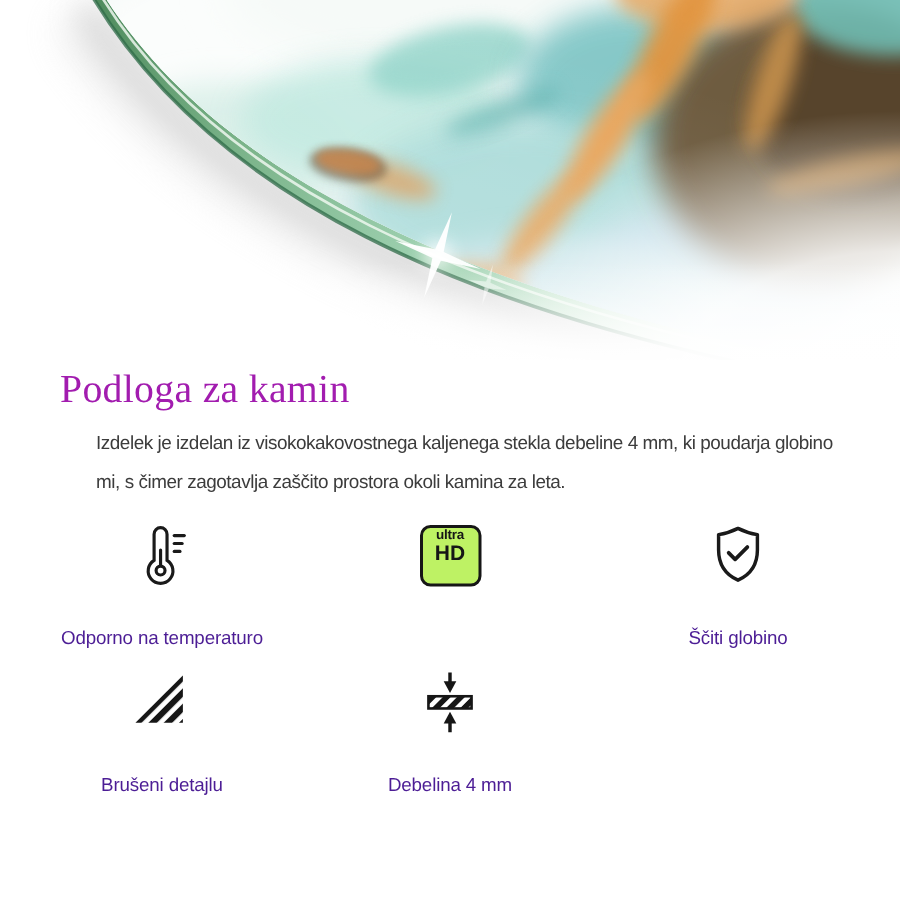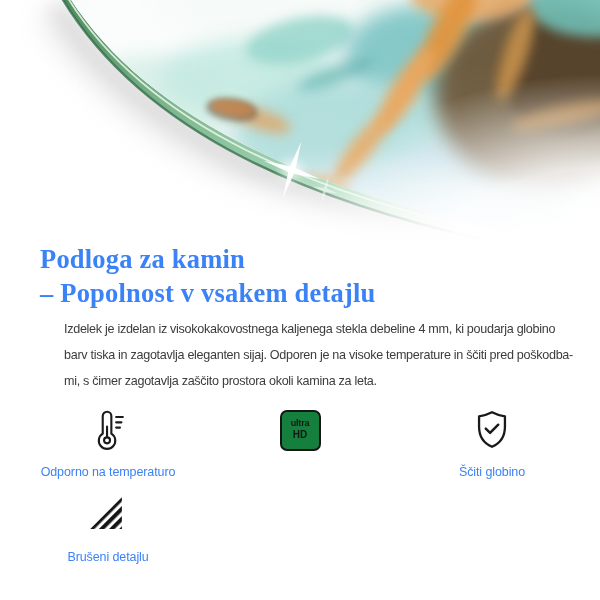--- a/index.html
+++ b/index.html
@@ -11,24 +11,24 @@
   .page{width:600px;height:600px;position:relative;background:#fff;}
 
   
   .hero{position:relative;width:600px;height:240px;overflow:hidden;}
   .hero svg{display:block;}
 
   
   h1{
     margin:2px 40px 0 40px;
     font-family:"Liberation Serif","DejaVu Serif",serif;
-    font-weight:700;
+    font-weight:400;
     font-size:26.5px;
     line-height:34px;
-    color:#3b82f6;
+    color:#a21caf;
     letter-spacing:.2px;
   }
   h1 span{display:block;}
 
   
   .desc{
     margin:6px 40px 0 40px;
     font-size:12.6px;
     line-height:26px;
     color:#3c3c3c;
@@ -40,34 +40,34 @@
   .features{
     display:grid;
     grid-template-columns:1fr 1fr 1fr;
     row-gap:12px;
     margin-top:12px;
     padding:0 12px;
   }
   .feature{display:flex;flex-direction:column;align-items:center;}
   .icon-box{height:48px;display:flex;align-items:center;justify-content:center;}
   .f-label{
-    margin-top:11px;
+    margin-top:24px;
     font-size:12.5px;
-    color:#3b82f6;
+    color:#4c1d95;
     letter-spacing:-.1px;
     text-align:center;
   }
   .uhd{
     width:37px;height:37px;
     border:2.6px solid #161616;border-radius:7px;
-    display:flex;flex-direction:column;align-items:center;justify-content:center;
-    font-weight:700;color:#161616;background:#15803d;
+    display:flex;flex-direction:column;align-items:center;justify-content:flex-start;
+    font-weight:700;color:#161616;background:#bef264;
   }
   .uhd .t{font-size:9px;line-height:9px;letter-spacing:-.2px;}
-  .uhd .b{font-size:10px;line-height:14px;font-weight:800;}
+  .uhd .b{font-size:14px;line-height:14px;font-weight:800;}
 </style>
 </head>
 <body>
 
 <div class="page">
 
   <div class="hero">
     <svg width="600" height="250" viewBox="0 0 600 250">
       <defs>
         <clipPath id="discClip">
@@ -155,26 +155,24 @@
         <path d="M325,176 L326.5,188 L338,190 L326.5,192 L325,204 L323.5,192 L312,190 L323.5,188 Z" fill="#ffffff" opacity="0.5" transform="rotate(15 325 190)"></path>
       </g>
 
       <rect x="250" y="30" width="350" height="220" fill="url(#fadeC)"></rect>
       <rect x="0" y="0" width="600" height="250" fill="url(#fadeB)"></rect>
     </svg>
   </div>
 
   <h1>
     <span>Podloga za kamin</span>
-    <span>– Popolnost v vsakem detajlu</span>
   </h1>
 
   <p class="desc">
     <span>Izdelek je izdelan iz visokokakovostnega kaljenega stekla debeline 4 mm, ki poudarja globino</span>
-    <span>barv tiska in zagotavlja eleganten sijaj. Odporen je na visoke temperature in ščiti pred poškodba-</span>
     <span>mi, s čimer zagotavlja zaščito prostora okoli kamina za leta.</span>
   </p>
 
   <div class="features">
 
     <div class="feature">
       <div class="icon-box">
         <svg width="46" height="46" viewBox="0 0 48 48" fill="none" stroke="#1a1a1a" stroke-width="2.2" stroke-linecap="round">
           <path d="M18.5,9.5 a4.5,4.5 0 0 1 9,0 V27.8 a8.6,8.6 0 1 1 -9,0 Z"></path>
           <line x1="23" y1="20.5" x2="23" y2="30.5"></line>
@@ -214,15 +212,32 @@
             <pattern id="hatchEdges" width="7.5" height="7.5" patternUnits="userSpaceOnUse" patternTransform="rotate(45)">
               <rect width="4.2" height="7.5" fill="#161616"></rect>
             </pattern>
           </defs>
           <path d="M5.5,38.5 L38.5,5.5 V38.5 Z" fill="url(#hatchEdges)"></path>
         </svg>
       </div>
       <div class="f-label">Brušeni detajlu</div>
     </div>
 
+    <div class="feature">
+      <div class="icon-box">
+        <svg width="46" height="46" viewBox="0 0 48 48">
+          <defs>
+            <pattern id="hatchBar" width="7" height="7" patternUnits="userSpaceOnUse" patternTransform="rotate(45)">
+              <rect width="3.8" height="7" fill="#161616"></rect>
+            </pattern>
+          </defs>
+          <rect x="9" y="20" width="30" height="8.5" fill="url(#hatchBar)" stroke="#161616" stroke-width="1.8"></rect>
+          <line x1="24" y1="3.5" x2="24" y2="10" stroke="#161616" stroke-width="2.4"></line>
+          <polygon points="19.6,9.5 28.4,9.5 24,17.8" fill="#161616"></polygon>
+          <line x1="24" y1="45" x2="24" y2="38.5" stroke="#161616" stroke-width="2.4"></line>
+          <polygon points="19.6,39 28.4,39 24,30.7" fill="#161616"></polygon>
+        </svg>
+      </div>
+      <div class="f-label">Debelina 4 mm</div>
+    </div>
 
   </div>
 </div>
 
 </body></html>

